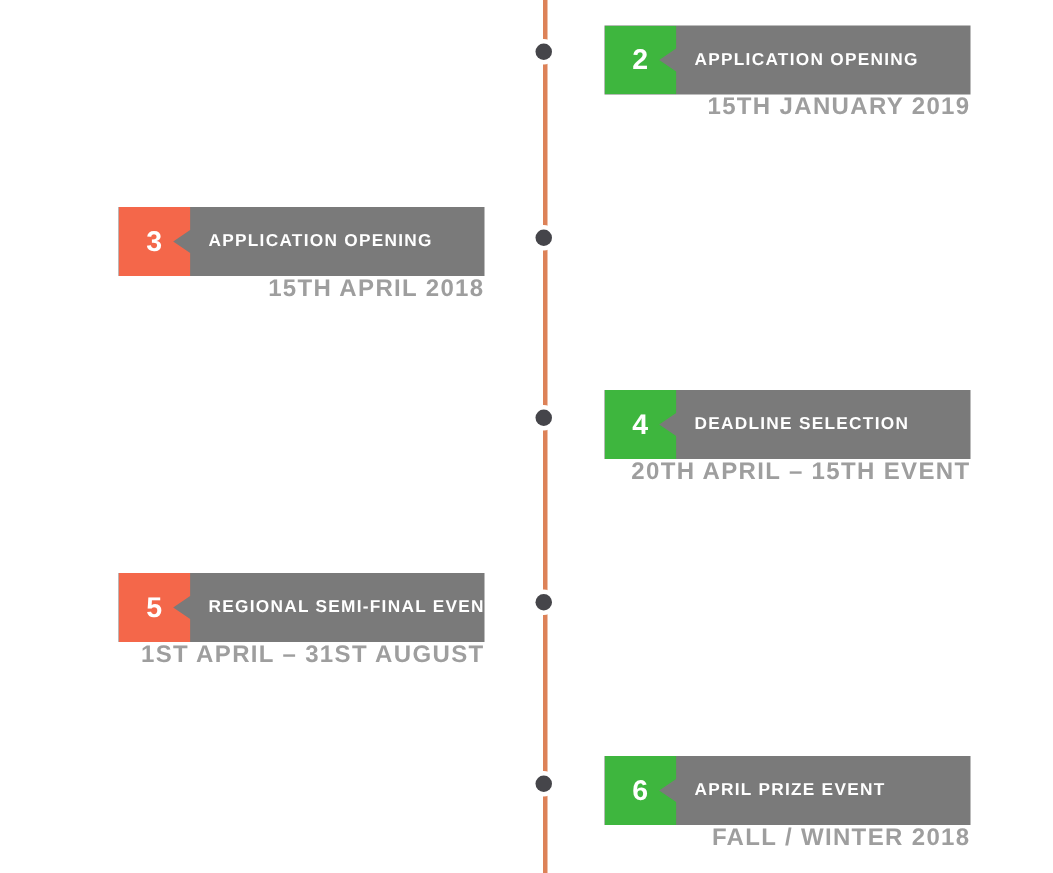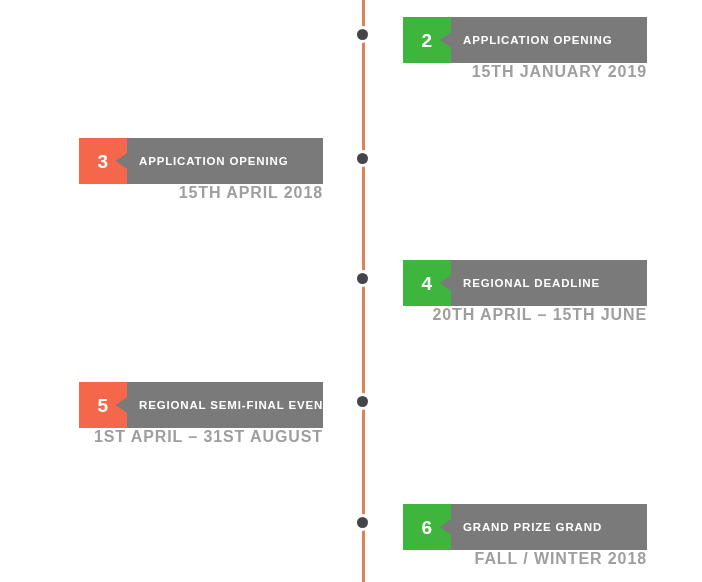--- a/index.html
+++ b/index.html
@@ -141,39 +141,39 @@
       <div class="bar-label">APPLICATION OPENING</div>
     </div>
     <div class="entry-date">15TH APRIL 2018</div>
   </div>
 
   <div class="entry right" style="top: 260px;">
     <div class="bar">
       <div class="chip green">
         <span class="chip-number">4</span>
       </div>
-      <div class="bar-label">REGIONAL DEADLINE</div>
+      <div class="bar-label">DEADLINE SELECTION</div>
     </div>
-    <div class="entry-date">20TH APRIL – 15TH JUNE</div>
+    <div class="entry-date">20TH APRIL – 15TH EVENT</div>
   </div>
 
   <div class="entry left" style="top: 382px;">
     <div class="bar">
       <div class="chip orange">
         <span class="chip-number">5</span>
       </div>
       <div class="bar-label">REGIONAL SEMI-FINAL EVENTS</div>
     </div>
     <div class="entry-date">1ST APRIL – 31ST AUGUST</div>
   </div>
 
   <div class="entry right" style="top: 504px;">
     <div class="bar">
       <div class="chip green">
         <span class="chip-number">6</span>
       </div>
-      <div class="bar-label">GRAND PRIZE GRAND</div>
+      <div class="bar-label">APRIL PRIZE EVENT</div>
     </div>
     <div class="entry-date">FALL / WINTER 2018</div>
   </div>
 </div>
 
 </div>
 
 </body></html>

